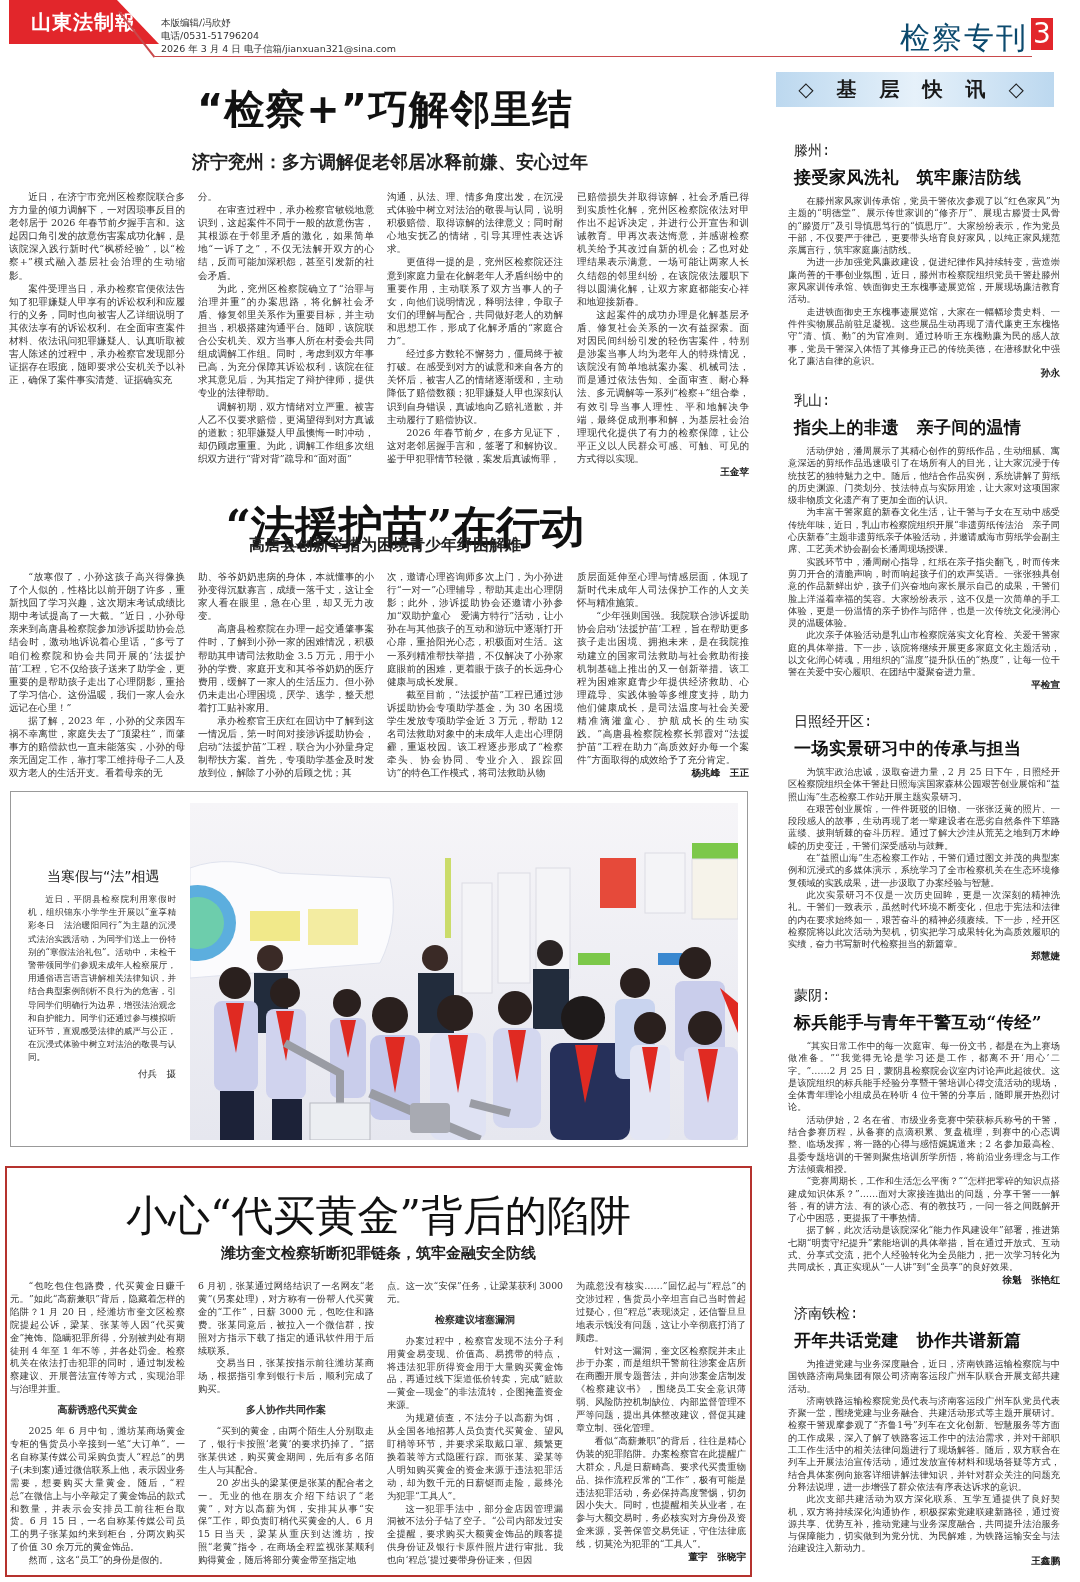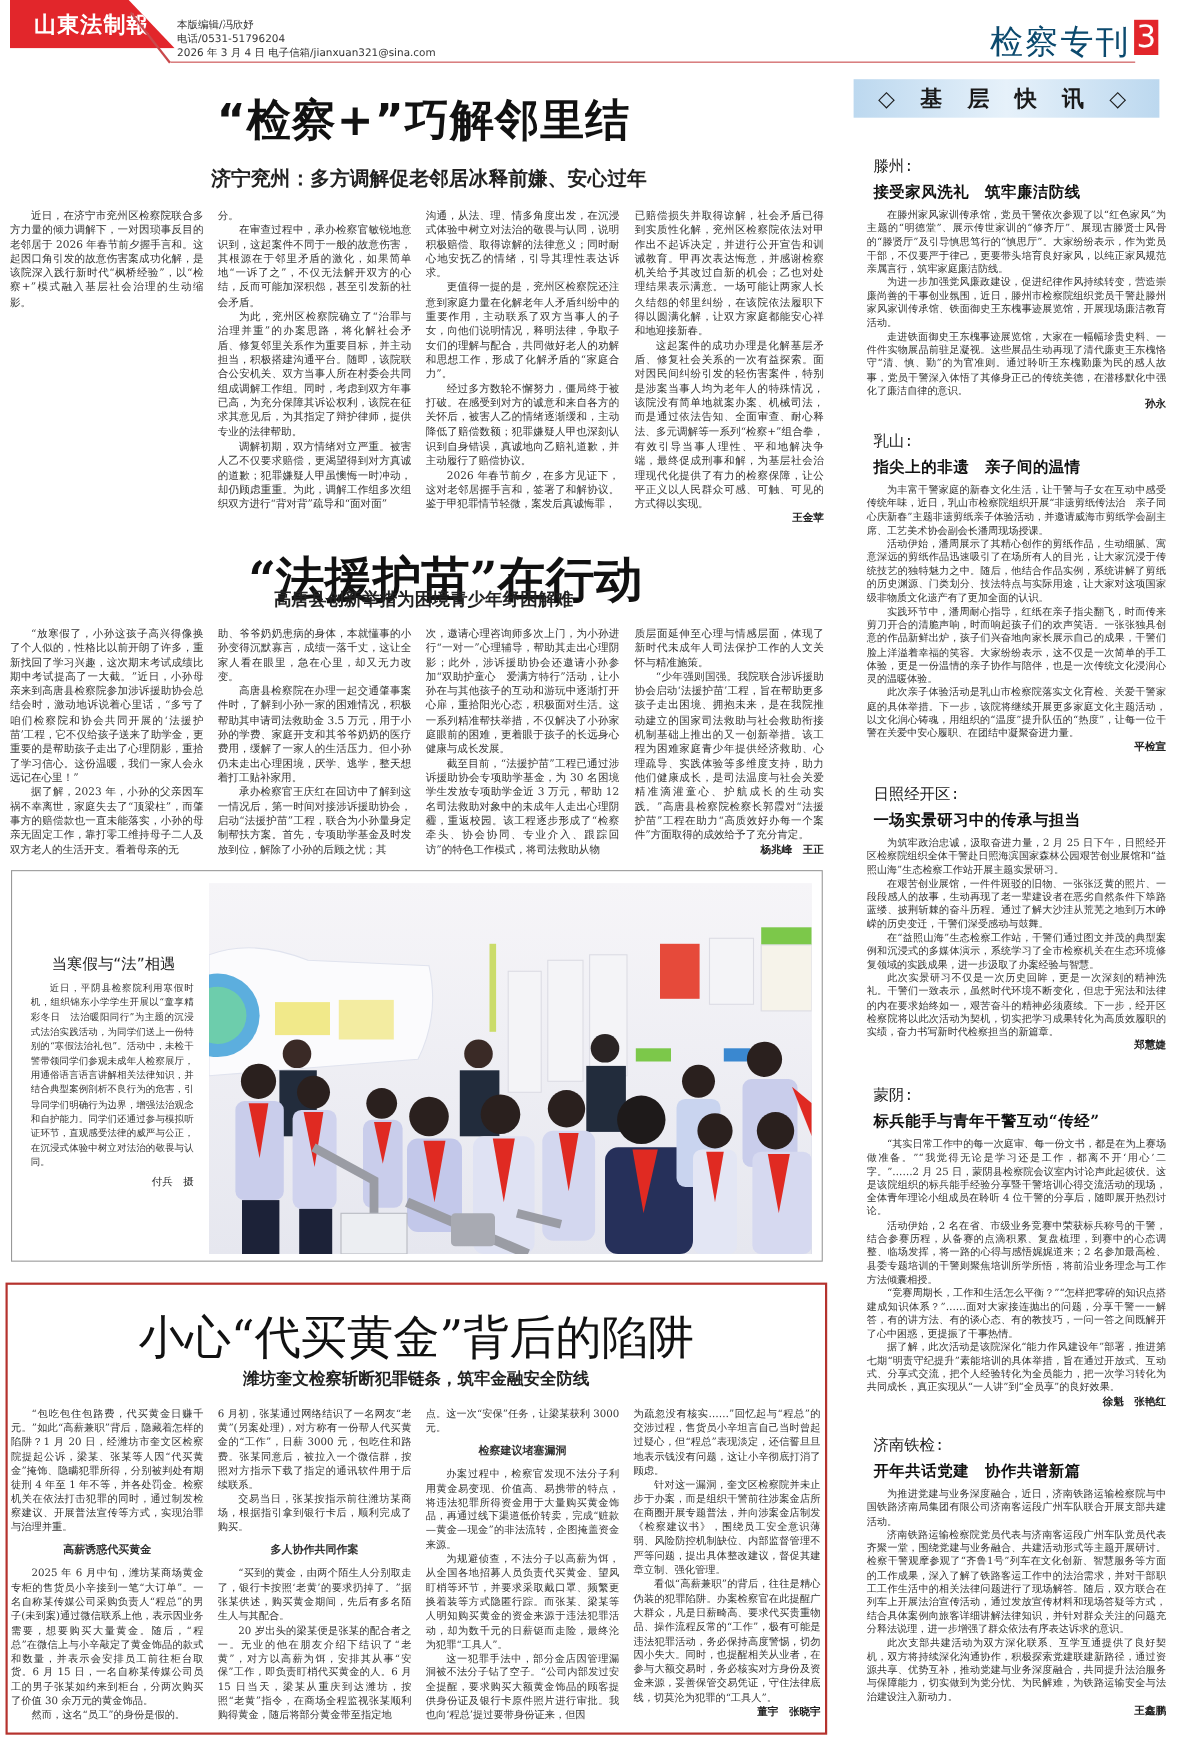--- a/index.html
+++ b/index.html
@@ -32,21 +32,21 @@
   
   .col { position: absolute; font-size: 9.6px; line-height: 13.1px; color: #333; text-align: justify; font-family: "DejaVu Serif", serif; }
   .col p { text-indent: 2em; }
   .col p.noindent { text-indent: 0; }
   .byline { text-align: right; font-family: "DejaVu Sans", sans-serif; font-weight: bold; font-size: 9.6px; color: #222; }
   .subsection { text-align: center; font-family: "DejaVu Sans", sans-serif; font-weight: bold; font-size: 10px; margin: 8px 0; }
 
   
   .brief { position: absolute; left: 788px; width: 272px; }
   .brief .place { font-family: Liberation Mono, monospace; font-size: 14px; color: #222; margin-left: 6px; }
-  .brief .title { font-family: "DejaVu Serif", serif; font-weight: bold; font-size: 14px; color: #111; margin: 6px 0 6px 6px; white-space: nowrap; letter-spacing: 0.5px; }
+  .brief .title { font-family: "DejaVu Serif", serif; font-weight: bold; font-size: 17px; color: #111; margin: 6px 0 6px 6px; white-space: nowrap; letter-spacing: 0.5px; }
   .brief .text { font-size: 9.2px; line-height: 12.3px; color: #333; text-align: justify; font-family: "DejaVu Serif", serif; }
   .brief .text p { text-indent: 2em; }
 
   
   .photo-box { position: absolute; left: 10px; top: 791px; width: 738px; height: 356px; border: 1px solid #999; }
   .photo-caption-title { position: absolute; left: 47px; top: 868px; font-family: "DejaVu Sans", sans-serif; font-size: 14px; color: #222; }
   .photo-caption { position: absolute; left: 28px; top: 893px; width: 148px; font-size: 8.6px; line-height: 13.2px; color: #333; text-align: justify; font-family: "DejaVu Serif", serif; }
   .photo-caption p { text-indent: 2em; }
   .photo-credit { position: absolute; left: 28px; top: 1068px; width: 148px; text-align: right; font-family: "DejaVu Sans", sans-serif; font-size: 9.5px; }
   .photo { position: absolute; left: 190px; top: 803px; width: 548px; height: 337px; overflow: hidden;
@@ -70,20 +70,21 @@
   <div class="section-title">检察专刊</div>
   <div class="page-num">3</div>
 </header>
 
 <section>
   <h1 class="headline hl-big" style="left:0;top:82px;width:770px;font-size:40px;letter-spacing:1px;">“检察+”巧解邻里结</h1>
   <h2 class="subhead" style="left:0;top:150px;width:780px;font-size:18px;font-weight:bold;">济宁兖州：多方调解促老邻居冰释前嫌、安心过年</h2>
 
   <div class="col" style="left:9px;top:190px;width:176px;">
     <p>近日，在济宁市兖州区检察院联合多方力量的倾力调解下，一对因琐事反目的老邻居于 2026 年春节前夕握手言和。这起因口角引发的故意伤害案成功化解，是该院深入践行新时代“枫桥经验”，以“检察+”模式融入基层社会治理的生动缩影。</p>
+    <p>案件受理当日，承办检察官便依法告知了犯罪嫌疑人甲享有的诉讼权利和应履行的义务，同时也向被害人乙详细说明了其依法享有的诉讼权利。在全面审查案件材料、依法讯问犯罪嫌疑人、认真听取被害人陈述的过程中，承办检察官发现部分证据存在瑕疵，随即要求公安机关予以补正，确保了案件事实清楚、证据确实充</p>
   </div>
   <div class="col" style="left:198px;top:190px;width:176px;">
     <p class="noindent">分。</p>
     <p>在审查过程中，承办检察官敏锐地意识到，这起案件不同于一般的故意伤害，其根源在于邻里矛盾的激化，如果简单地“一诉了之”，不仅无法解开双方的心结，反而可能加深积怨，甚至引发新的社会矛盾。</p>
     <p>为此，兖州区检察院确立了“治罪与治理并重”的办案思路，将化解社会矛盾、修复邻里关系作为重要目标，并主动担当，积极搭建沟通平台。随即，该院联合公安机关、双方当事人所在村委会共同组成调解工作组。同时，考虑到双方年事已高，为充分保障其诉讼权利，该院在征求其意见后，为其指定了辩护律师，提供专业的法律帮助。</p>
     <p>调解初期，双方情绪对立严重。被害人乙不仅要求赔偿，更渴望得到对方真诚的道歉；犯罪嫌疑人甲虽懊悔一时冲动，却仍顾虑重重。为此，调解工作组多次组织双方进行“背对背”疏导和“面对面”</p>
   </div>
   <div class="col" style="left:387px;top:190px;width:176px;">
     <p class="noindent">沟通，从法、理、情多角度出发，在沉浸式体验中树立对法治的敬畏与认同，说明积极赔偿、取得谅解的法律意义；同时耐心地安抚乙的情绪，引导其理性表达诉求。</p>
     <p>更值得一提的是，兖州区检察院还注意到家庭力量在化解老年人矛盾纠纷中的重要作用，主动联系了双方当事人的子女，向他们说明情况，释明法律，争取子女们的理解与配合，共同做好老人的劝解和思想工作，形成了化解矛盾的“家庭合力”。</p>
@@ -252,22 +253,22 @@
       <p>为进一步加强党风廉政建设，促进纪律作风持续转变，营造崇廉尚善的干事创业氛围，近日，滕州市检察院组织党员干警赴滕州家风家训传承馆、铁面御史王东槐事迹展览馆，开展现场廉洁教育活动。</p>
       <p>走进铁面御史王东槐事迹展览馆，大家在一幅幅珍贵史料、一件件实物展品前驻足凝视。这些展品生动再现了清代廉吏王东槐恪守“清、慎、勤”的为官准则。通过聆听王东槐勤廉为民的感人故事，党员干警深入体悟了其修身正己的传统美德，在潜移默化中强化了廉洁自律的意识。</p>
       <div class="byline">孙永</div>
     </div>
   </div>
 
   <div class="brief" style="top:392px;">
     <div class="place">乳山:</div>
     <div class="title">指尖上的非遗　亲子间的温情</div>
     <div class="text">
+      <p>活动伊始，潘周展示了其精心创作的剪纸作品，生动细腻、寓意深远的剪纸作品迅速吸引了在场所有人的目光，让大家沉浸于传统技艺的独特魅力之中。随后，他结合作品实例，系统讲解了剪纸的历史渊源、门类划分、技法特点与实际用途，让大家对这项国家级非物质文化遗产有了更加全面的认识。</p>
       <p>为丰富干警家庭的新春文化生活，让干警与子女在互动中感受传统年味，近日，乳山市检察院组织开展“非遗剪纸传法治　亲子同心庆新春”主题非遗剪纸亲子体验活动，并邀请威海市剪纸学会副主席、工艺美术协会副会长潘周现场授课。</p>
-      <p>活动伊始，潘周展示了其精心创作的剪纸作品，生动细腻、寓意深远的剪纸作品迅速吸引了在场所有人的目光，让大家沉浸于传统技艺的独特魅力之中。随后，他结合作品实例，系统讲解了剪纸的历史渊源、门类划分、技法特点与实际用途，让大家对这项国家级非物质文化遗产有了更加全面的认识。</p>
       <p>实践环节中，潘周耐心指导，红纸在亲子指尖翻飞，时而传来剪刀开合的清脆声响，时而响起孩子们的欢声笑语。一张张独具创意的作品新鲜出炉，孩子们兴奋地向家长展示自己的成果，干警们脸上洋溢着幸福的笑容。大家纷纷表示，这不仅是一次简单的手工体验，更是一份温情的亲子协作与陪伴，也是一次传统文化浸润心灵的温暖体验。</p>
       <p>此次亲子体验活动是乳山市检察院落实文化育检、关爱干警家庭的具体举措。下一步，该院将继续开展更多家庭文化主题活动，以文化润心铸魂，用组织的“温度”提升队伍的“热度”，让每一位干警在关爱中安心履职、在团结中凝聚奋进力量。</p>
       <div class="byline">平检宣</div>
     </div>
   </div>
 
   <div class="brief" style="top:713px;">
     <div class="place">日照经开区:</div>
     <div class="title">一场实景研习中的传承与担当</div>
     <div class="text">

